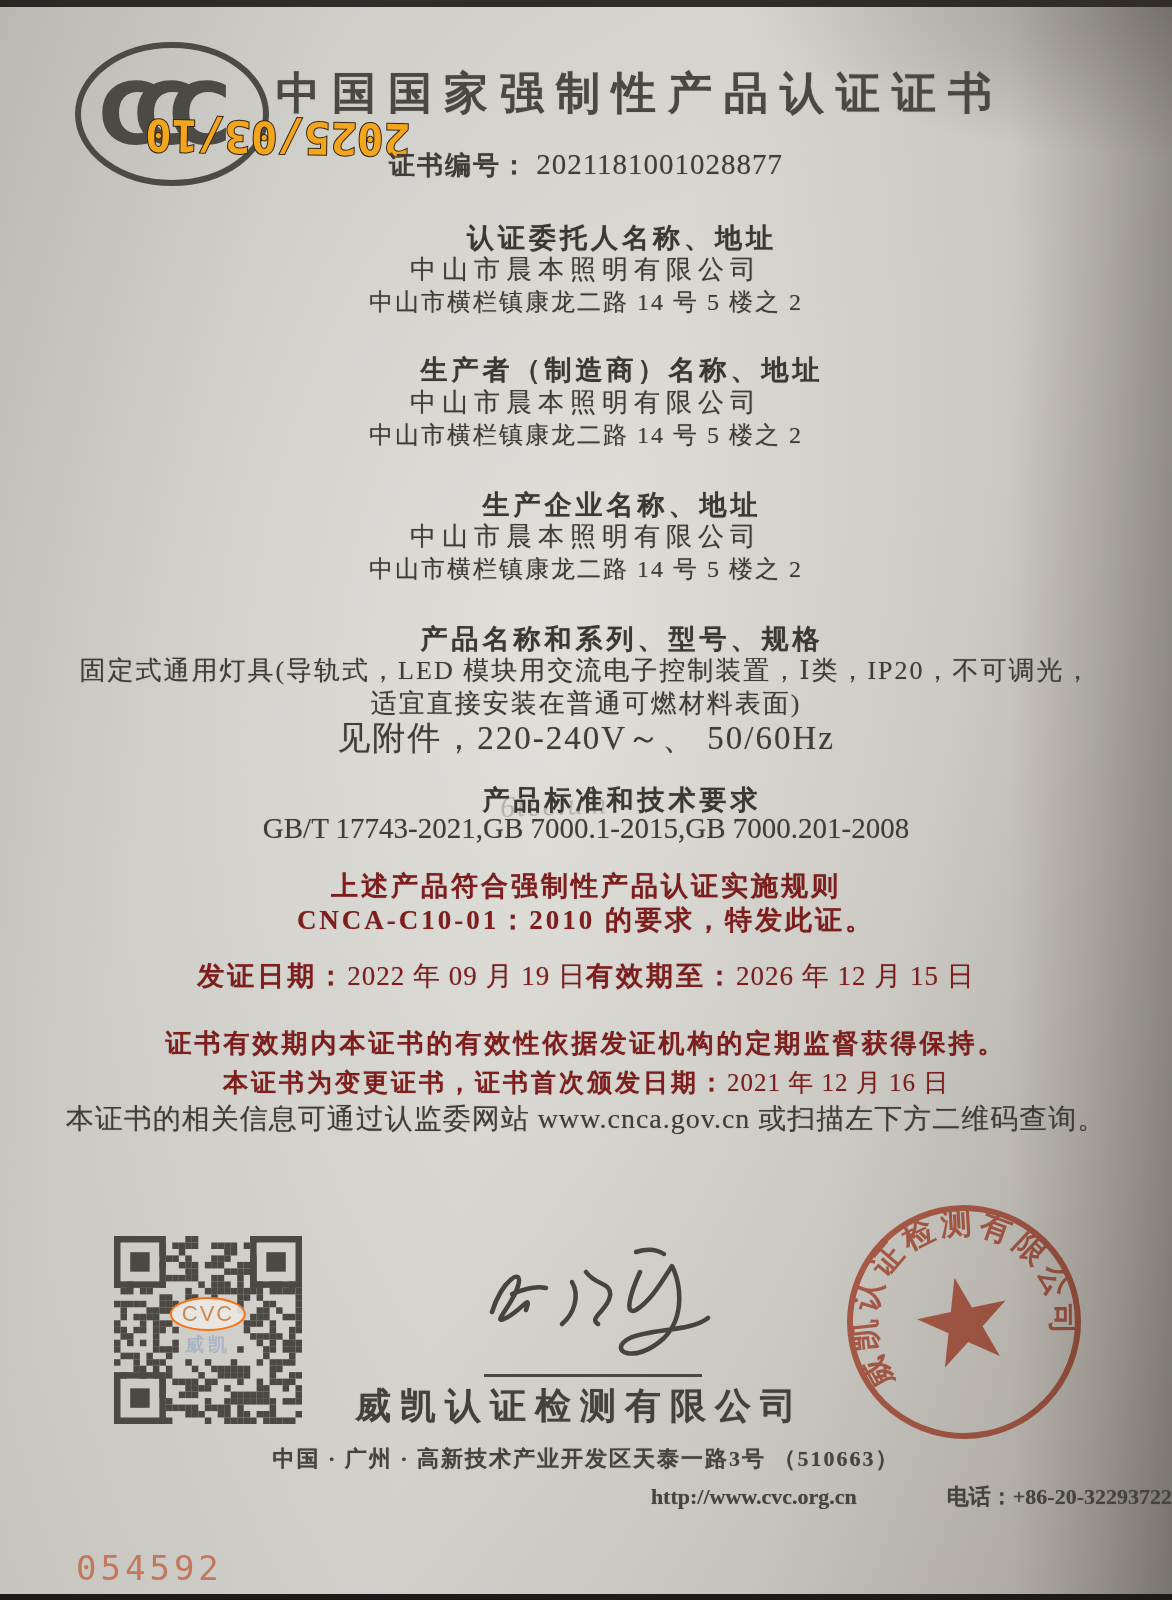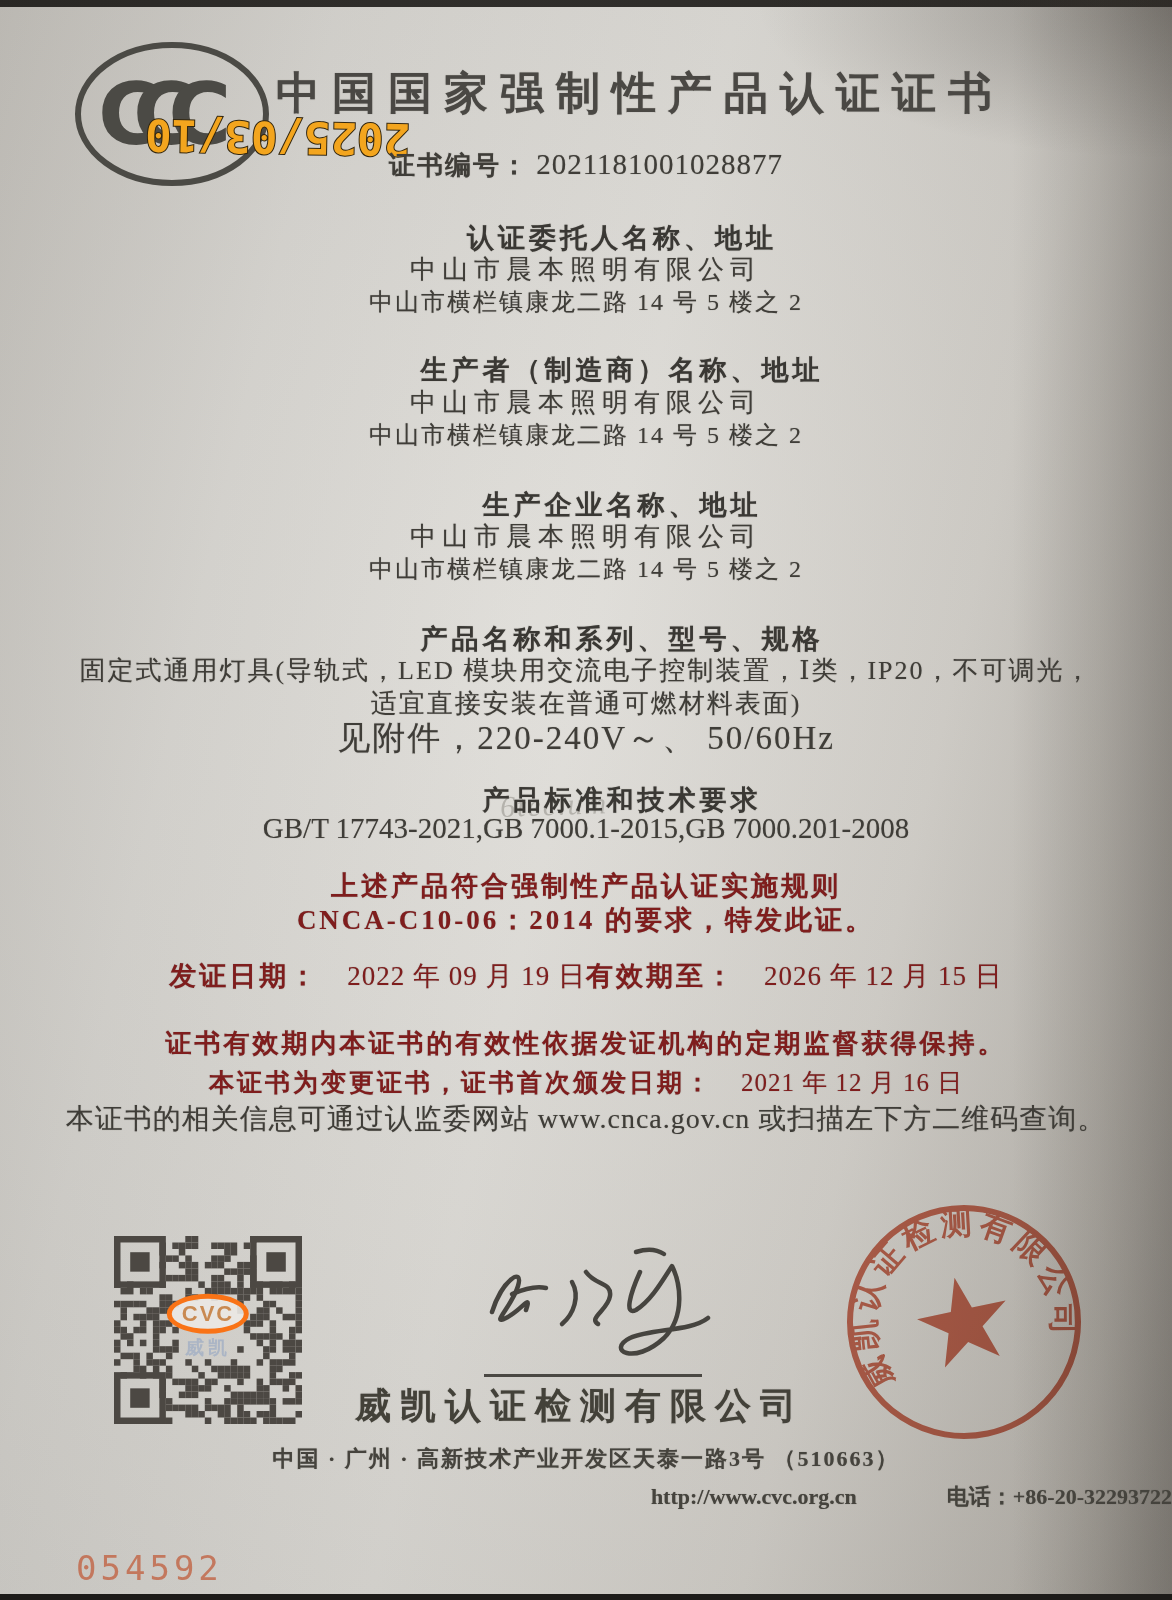--- a/index.html
+++ b/index.html
@@ -25,39 +25,39 @@
   .certline{top:148px;font-size:29px;}
   .certline .lbl{font-weight:bold;font-size:26px;letter-spacing:2px;font-family:Liberation Mono, monospace;}
   .certline .num{font-weight:normal;letter-spacing:1px;margin-top:39px;}
 
   .sec-head{font-weight:bold;font-size:27px;letter-spacing:4px;color:#3a3834;padding-left:36px;}
   .sec-line{font-size:26px;letter-spacing:6px;}
   .sec-addr{font-size:24px;letter-spacing:2px;}
 
   .std-line{font-size:29px;letter-spacing:0px;}
   .stmt{font-weight:bold;font-size:27px;letter-spacing:3px;color:#7f1d1d;}
-  .datevals{font-weight:normal;letter-spacing:1px;margin-left:28px;}
+  .datevals{font-weight:normal;letter-spacing:1px;}
   .small-info{font-size:28px;letter-spacing:1px;}
 
   .watermark{position:absolute;top:788px;left:500px;font-style:italic;font-size:30px;
     color:#6a675f;opacity:0.35;transform:rotate(-2deg);letter-spacing:2px;}
 
   
   .ccc{position:absolute;left:72px;top:40px;}
   
   .datestamp{position:absolute;left:158px;top:112px;width:252px;text-align:center;
     transform:rotate(181deg);font-family:"DejaVu Sans Mono",monospace;font-weight:bold;
     font-size:44px;color:#f3a51e;-webkit-text-stroke:2px #32260f;paint-order:stroke fill;
     letter-spacing:0px;}
 
   
   .qr{position:absolute;left:114px;top:1236px;width:188px;height:188px;}
   .qr-logo{position:absolute;left:50%;top:50%;transform:translate(-50%,-54%);text-align:center;}
-  .qr-oval{display:inline-block;border:5px solid #f97316;border-radius:50%;padding:2px 10px;
-    color:#c98a52;font-family:"Liberation Sans",sans-serif;font-weight:bold;font-size:22px;letter-spacing:2px;background:rgba(235,233,228,0.9);}
+  .qr-oval{display:inline-block;border:2px solid #f97316;border-radius:50%;padding:2px 10px;
+    color:#c98a52;font-family:"Liberation Sans",sans-serif;font-weight:normal;font-size:22px;letter-spacing:2px;background:rgba(235,233,228,0.9);}
   .qr-sub{color:#9fadc4;font-size:19px;font-weight:bold;letter-spacing:4px;opacity:0.75;margin-top:1px;}
 
   
   .sig{position:absolute;left:468px;top:1238px;}
   .sig-underline{position:absolute;left:484px;top:1374px;width:218px;height:3px;background:#4a4843;}
 
   
   .stamp{position:absolute;left:842px;top:1200px;opacity:0.88;mix-blend-mode:multiply;transform:rotate(-12deg);}
 
   .company-big{top:1382px;left:-6px;font-size:36px;font-weight:bold;letter-spacing:9px;color:#434139;}
@@ -104,21 +104,21 @@
 <div class="txt sec-addr" style="top:653px;font-size:26px">固定式通用灯具(导轨式，LED 模块用交流电子控制装置，Ⅰ类，IP20，不可调光，</div>
 <div class="txt sec-addr" style="top:686px;font-size:26px">适宜直接安装在普通可燃材料表面)</div>
 <div class="txt sec-addr" style="top:716px;font-size:33px">见附件，220-240V～、 50/60Hz</div>
 
 <div class="watermark">6tec.um</div>
 
 <div class="txt sec-head" style="top:782px">产品标准和技术要求</div>
 <div class="txt std-line" style="top:812px">GB/T 17743-2021,GB 7000.1-2015,GB 7000.201-2008</div>
 
 <div class="txt stmt" style="top:868px">上述产品符合强制性产品认证实施规则</div>
-<div class="txt stmt" style="top:902px">CNCA-C10-06：2014 的要求，特发此证。</div>
+<div class="txt stmt" style="top:902px">CNCA-C10-01：2010 的要求，特发此证。</div>
 
 <div class="txt stmt" style="top:958px">
   <span>发证日期：</span><span class="datevals">2022 年 09 月 19 日</span><span>有效期至：</span><span class="datevals">2026 年 12 月 15 日</span>
 </div>
 
 <div class="txt stmt" style="top:1026px;font-size:26px">证书有效期内本证书的有效性依据发证机构的定期监督获得保持。</div>
 
 <div class="txt stmt" style="top:1066px;font-size:25px">
   <span>本证书为变更证书，证书首次颁发日期：</span><span class="datevals">2021 年 12 月 16 日</span>
 </div>

